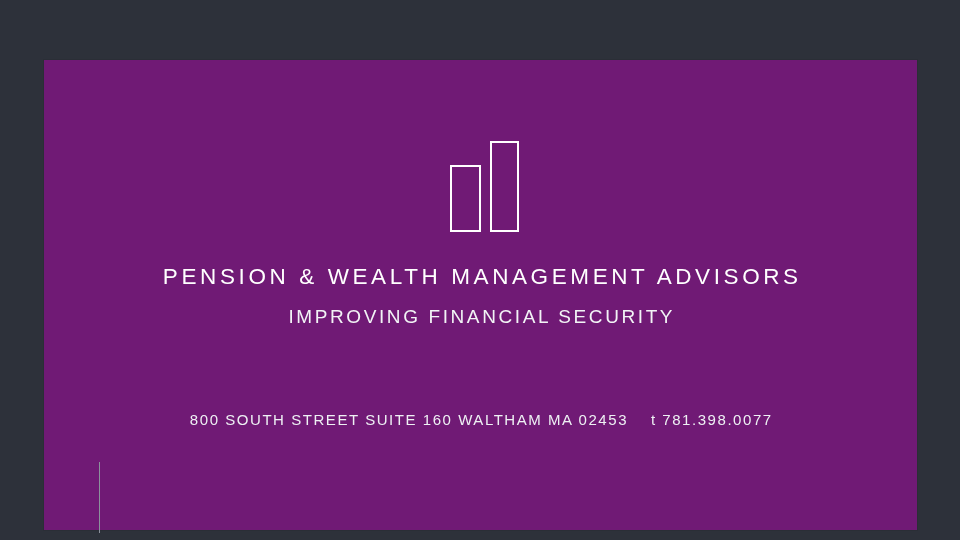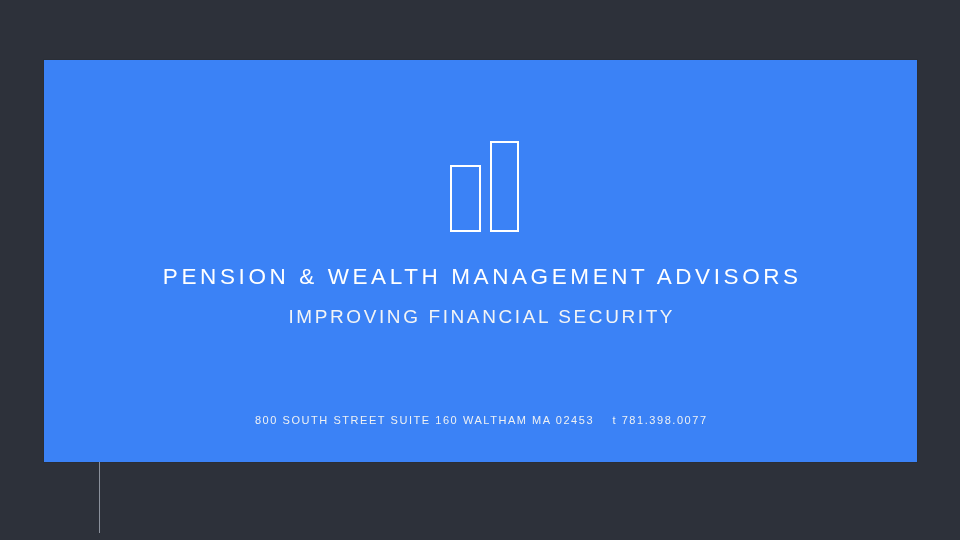--- a/index.html
+++ b/index.html
@@ -20,22 +20,22 @@
     height: 540px;
     background: #2d313a;
   }
 
   
   #panel {
     position: absolute;
     left: 44px;
     top: 60px;
     width: 873px;
-    height: 402px;
-    background: #3b82f6;
+    height: 470px;
+    background: #701a75;
     box-shadow: 0 0 0 1px rgba(0,0,0,0.06);
   }
 
   
   #logo-mark {
     position: absolute;
     left: 406px;   
     top: 81px;     
     width: 70px;
     height: 92px;
@@ -94,21 +94,21 @@
     line-height: 22px;
     white-space: nowrap;
     text-indent: 2.6px;
   }
 
   #address-line {
     position: absolute;
     left: 0;
     top: 352px;      
     width: 873px;
-    font-size: 11px;
+    font-size: 15px;
     font-weight: 400;
     letter-spacing: 1.55px;
     color: #eef1f4;
     line-height: 16px;
     white-space: pre;
     text-indent: 1.55px;
   }
 
   
   #accent-rule {

